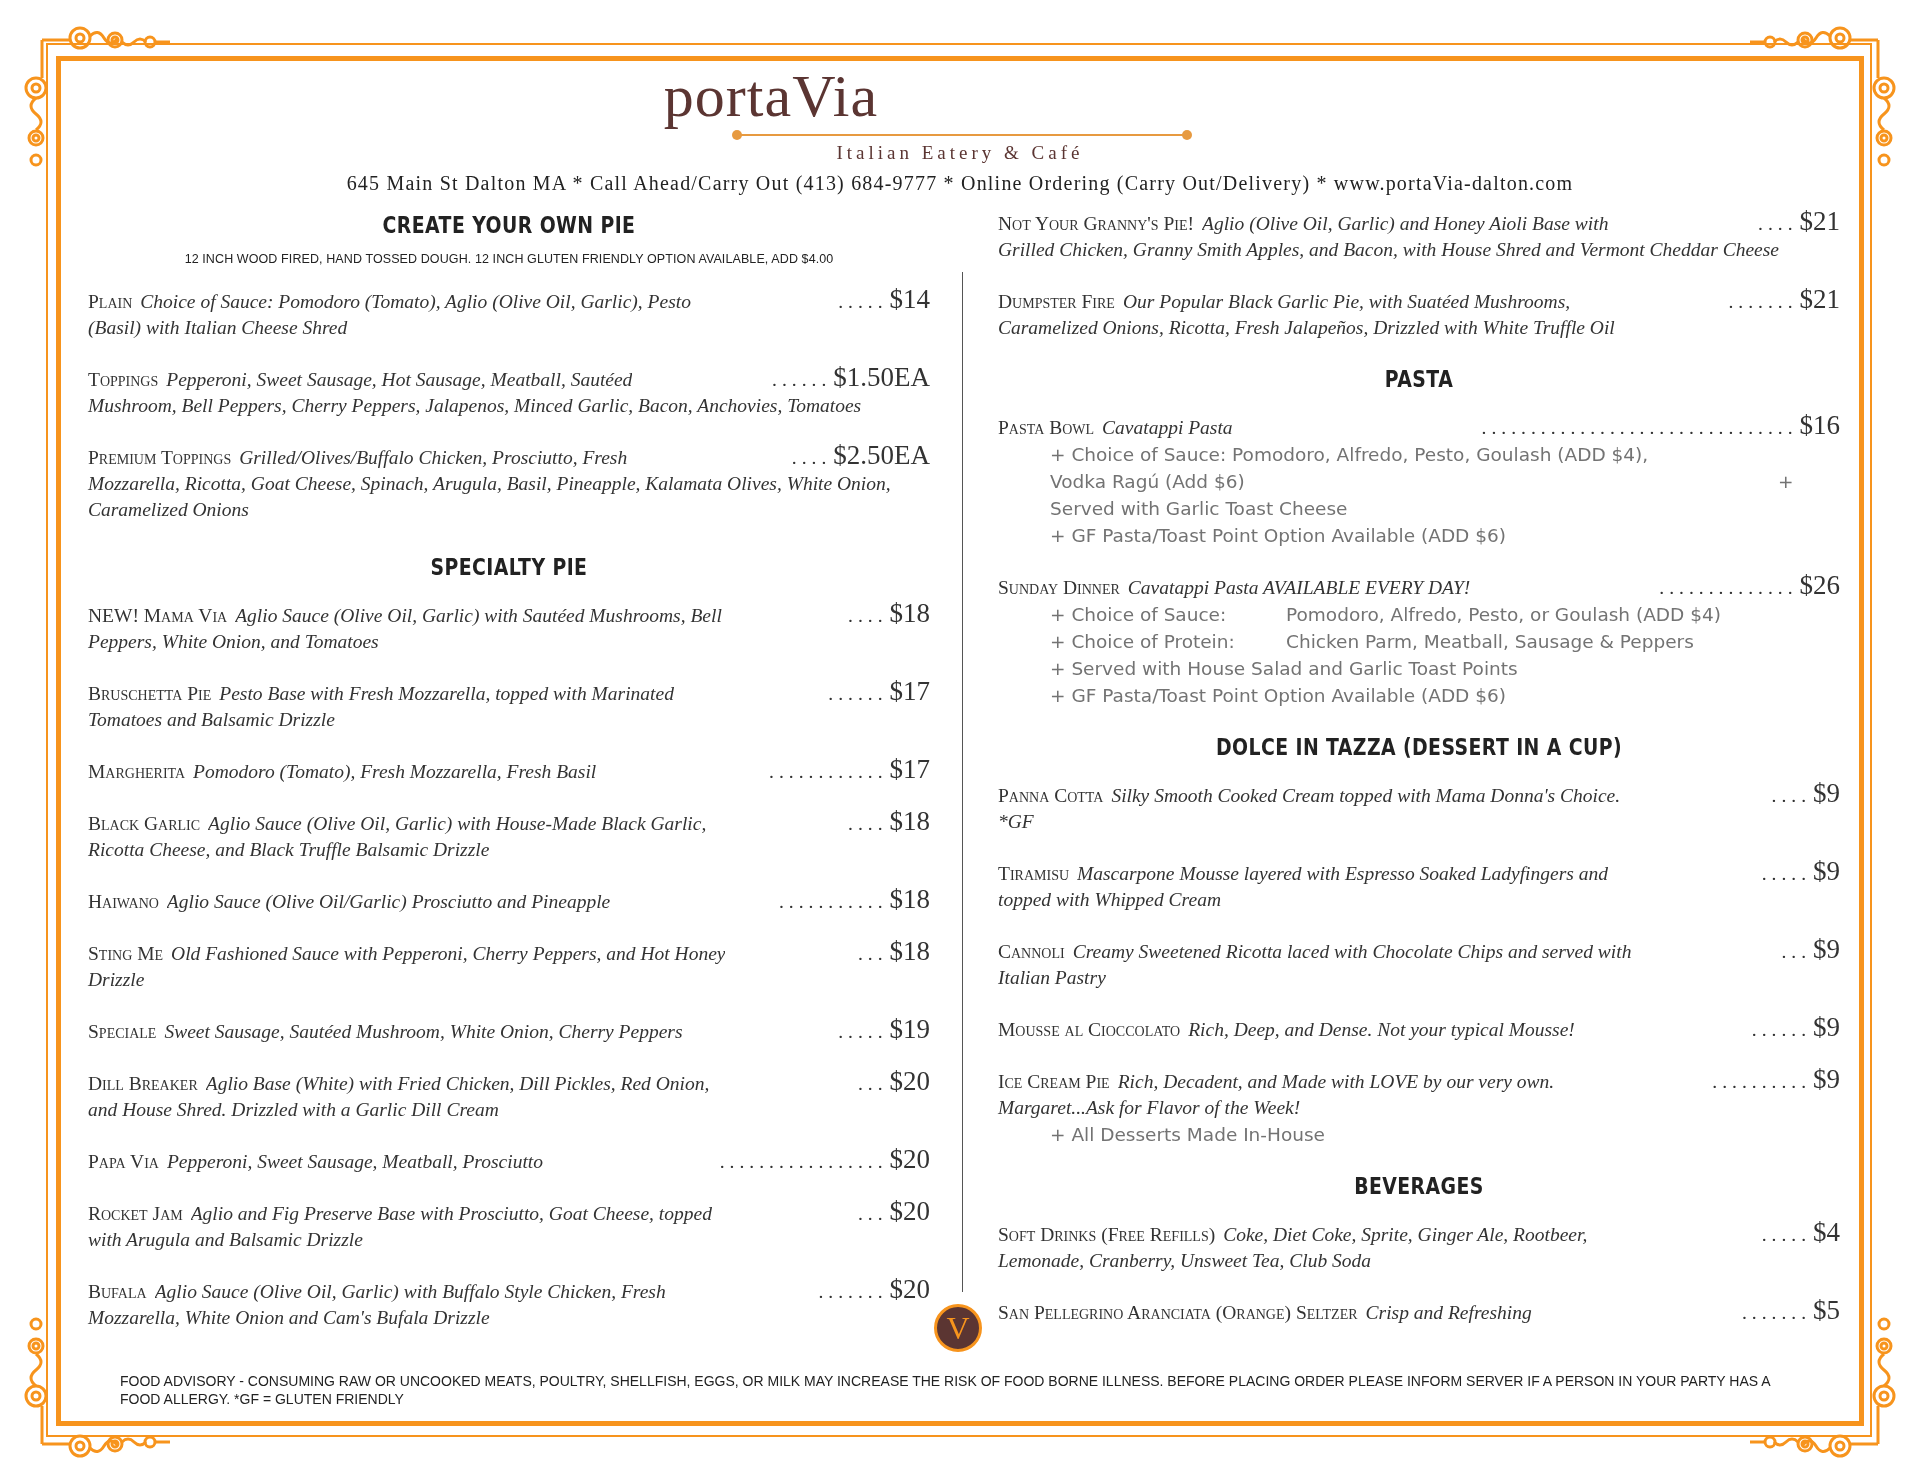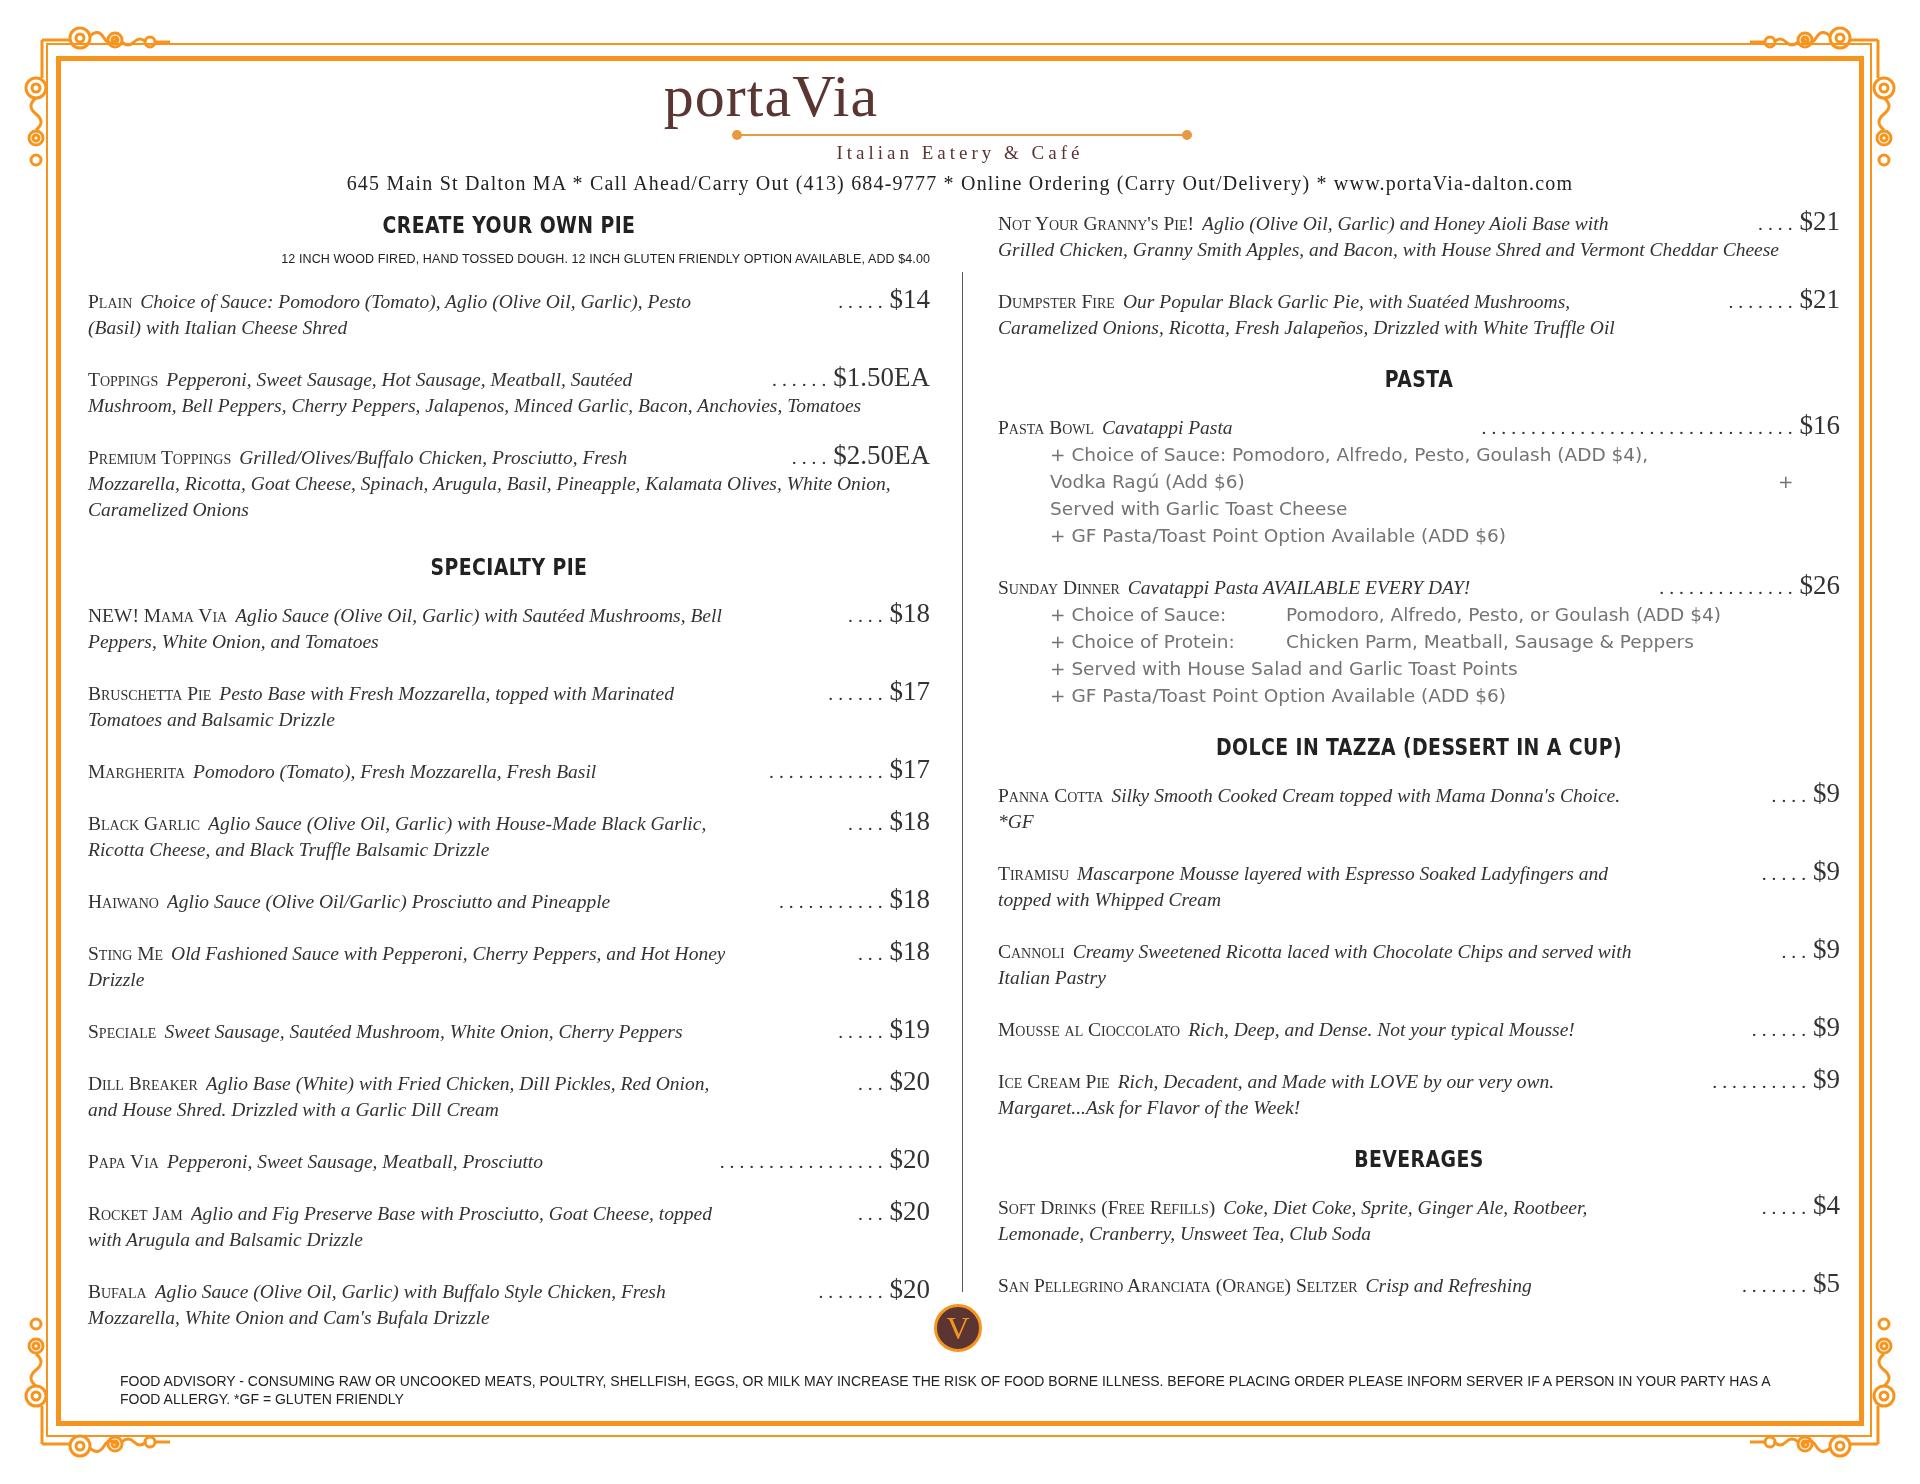--- a/index.html
+++ b/index.html
@@ -50,21 +50,21 @@
   .col-left { left: 88px; width: 842px; }
   .col-right { left: 998px; width: 842px; top: 208px; }
   .divider { position: absolute; left: 962px; top: 272px; width: 1px; height: 1020px; background: #555; }
 
   .sec-title {
     text-align: center; font-family: "DejaVu Sans", sans-serif; font-weight: bold;
     font-size: 23px; color: #222; letter-spacing: 0.5px; transform: scaleX(0.82);
     margin: 0; line-height: 30px;
   }
   .sec-note {
-    text-align: right; font-family: "Liberation Sans", sans-serif; font-size: 12.5px;
+    text-align: center; font-family: "Liberation Sans", sans-serif; font-size: 12.5px;
     color: #222; margin: 12px 0 20px 0; letter-spacing: 0.1px;
   }
   .item { position: relative; margin-bottom: 23px; font-size: 19.5px; line-height: 26px; }
   .item-line1 { display: flex; align-items: baseline; white-space: nowrap; }
   .item-name { font-variant: small-caps; color: #333; margin-right: 8px; flex: 0 0 auto; }
   .item-desc1 { font-style: italic; color: #333; flex: 0 1 auto; overflow: hidden; }
   .leader { flex: 1 1 auto; overflow: hidden; letter-spacing: 5px; color: #333; min-width: 30px; text-align: right; padding-left: 6px; }
   .price { flex: 0 0 auto; font-size: 27px; color: #333; padding-left: 2px; }
   .item-desc2 { font-style: italic; color: #333; }
   .extras { font-family: "DejaVu Sans", sans-serif; font-size: 18.5px; line-height: 27px; color: #737373; padding-left: 52px; }
@@ -416,20 +416,25 @@
         </div>
       </div>
       <div class="item">
         <div class="item-line1">
           <span class="item-name">Ice Cream Pie</span>
           <span class="item-desc1">Rich, Decadent, and Made with LOVE by our very own.</span>
           <span class="leader">..........</span>
           <span class="price">$9</span>
         </div>
         <div class="item-desc2">Margaret...Ask for Flavor of the Week!</div>
+        <div class="extras">
+          <div class="row">
+            <span>+ All Desserts Made In-House</span>
+          </div>
+        </div>
       </div>
     </div>
   <h2 class="sec-title" style="margin:4px 0 18px 0">BEVERAGES</h2>
   <div>
       <div class="item">
         <div class="item-line1">
           <span class="item-name">Soft Drinks (Free Refills)</span>
           <span class="item-desc1">Coke, Diet Coke, Sprite, Ginger Ale, Rootbeer,</span>
           <span class="leader">.....</span>
           <span class="price">$4</span>

